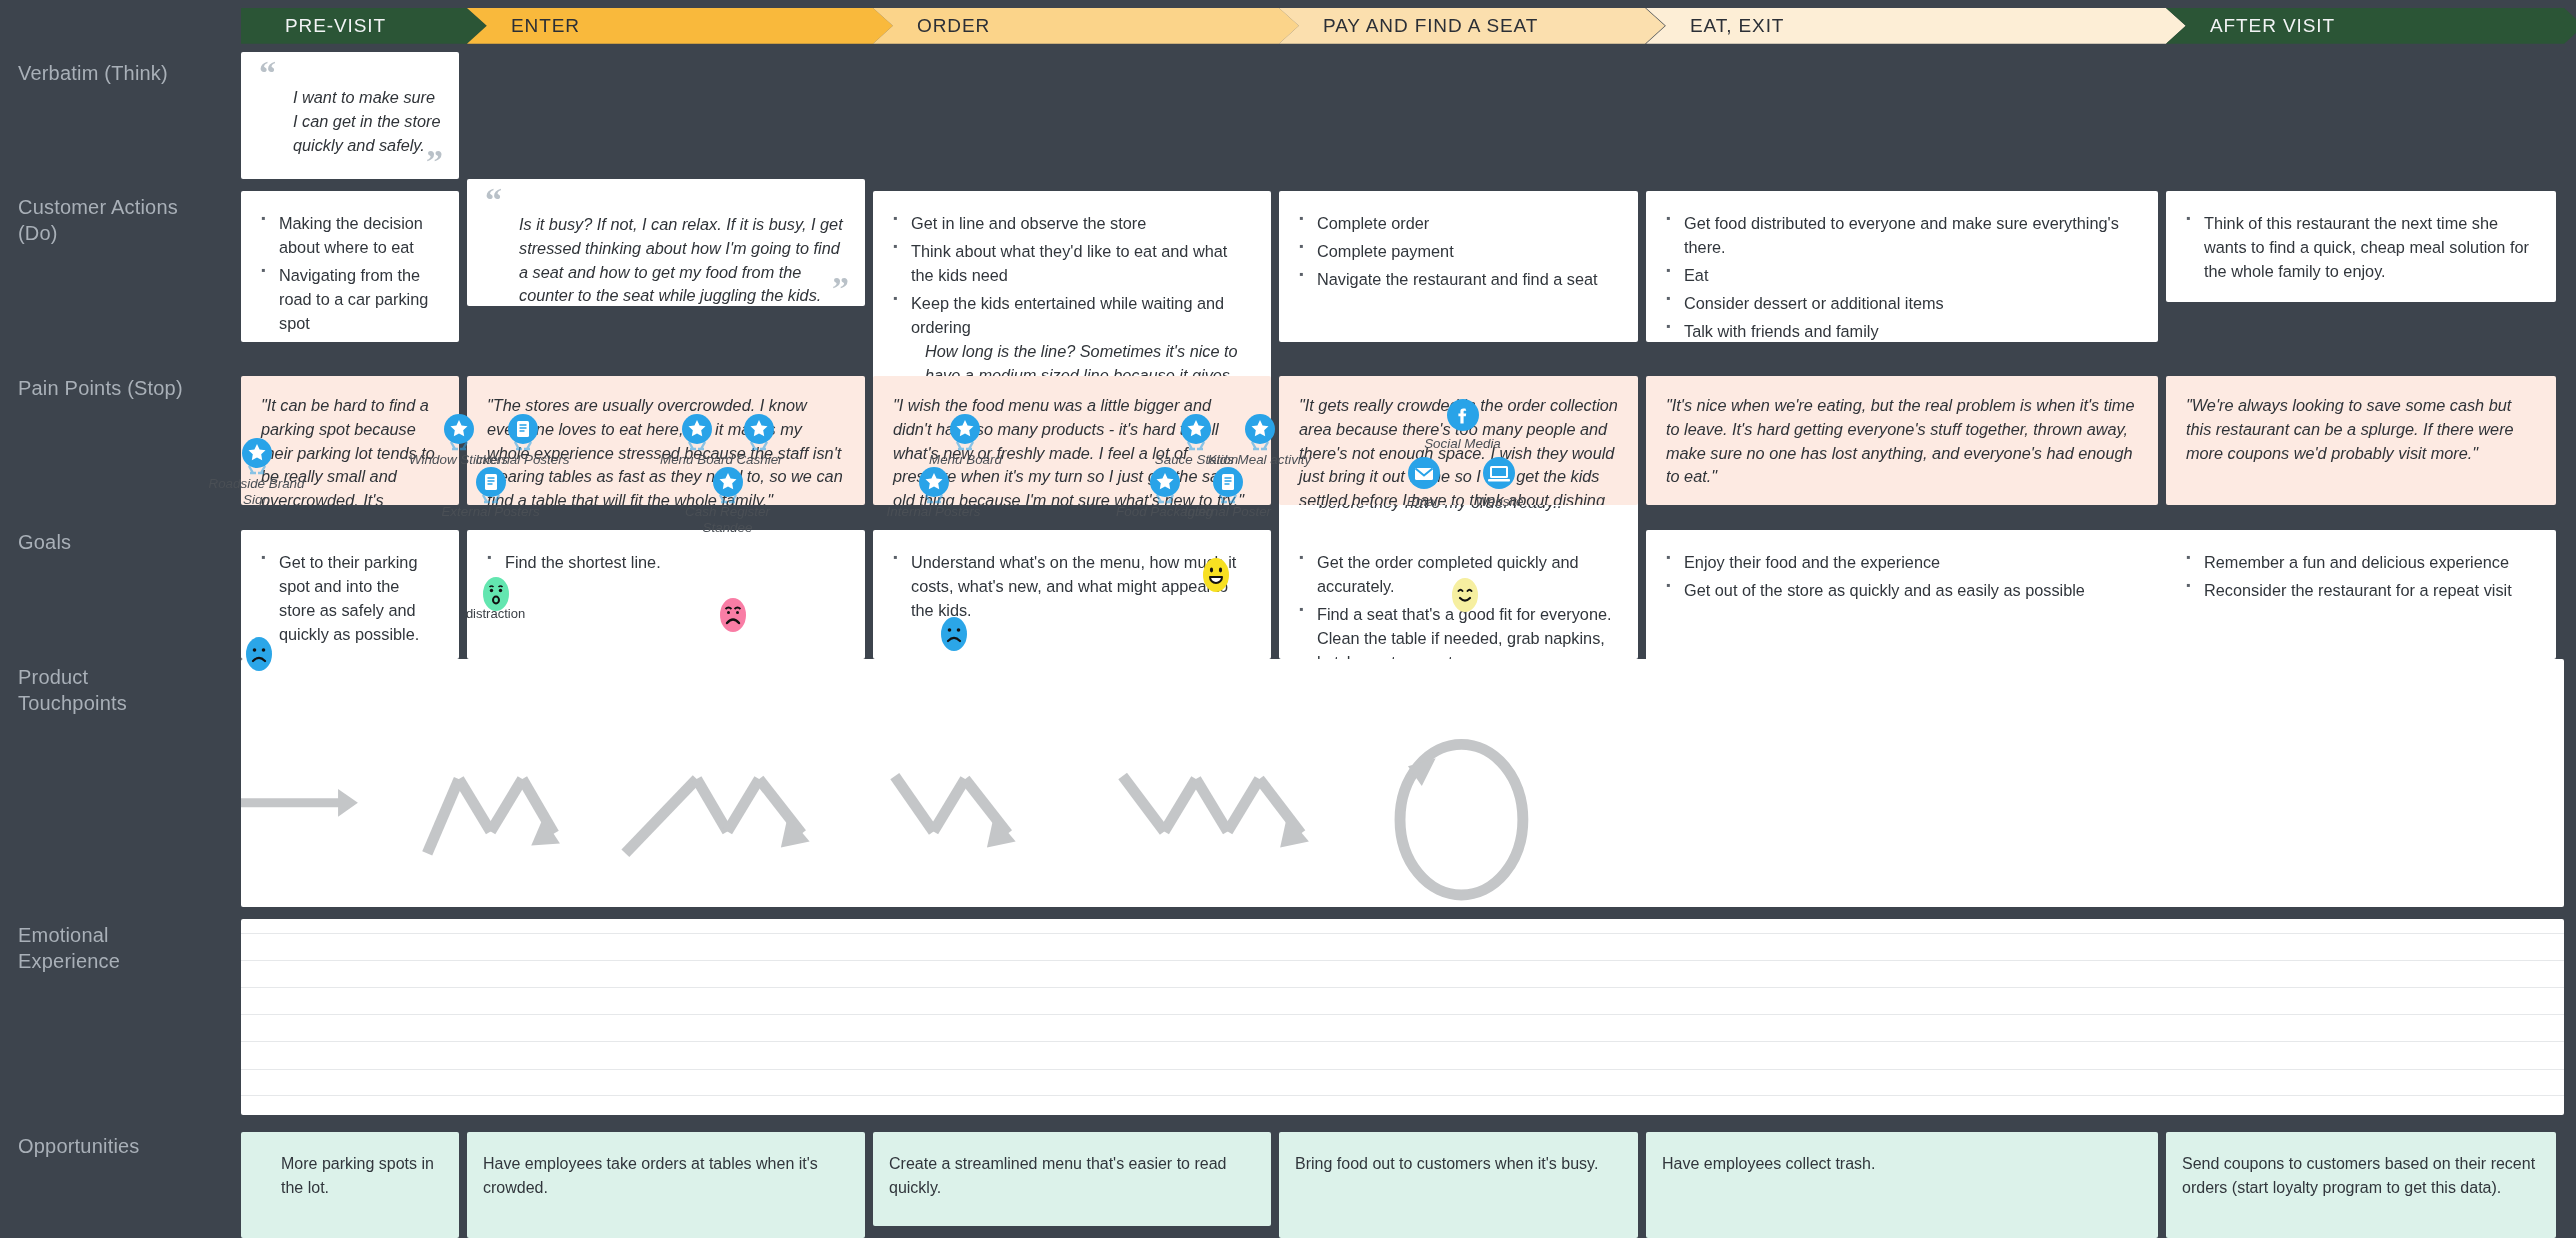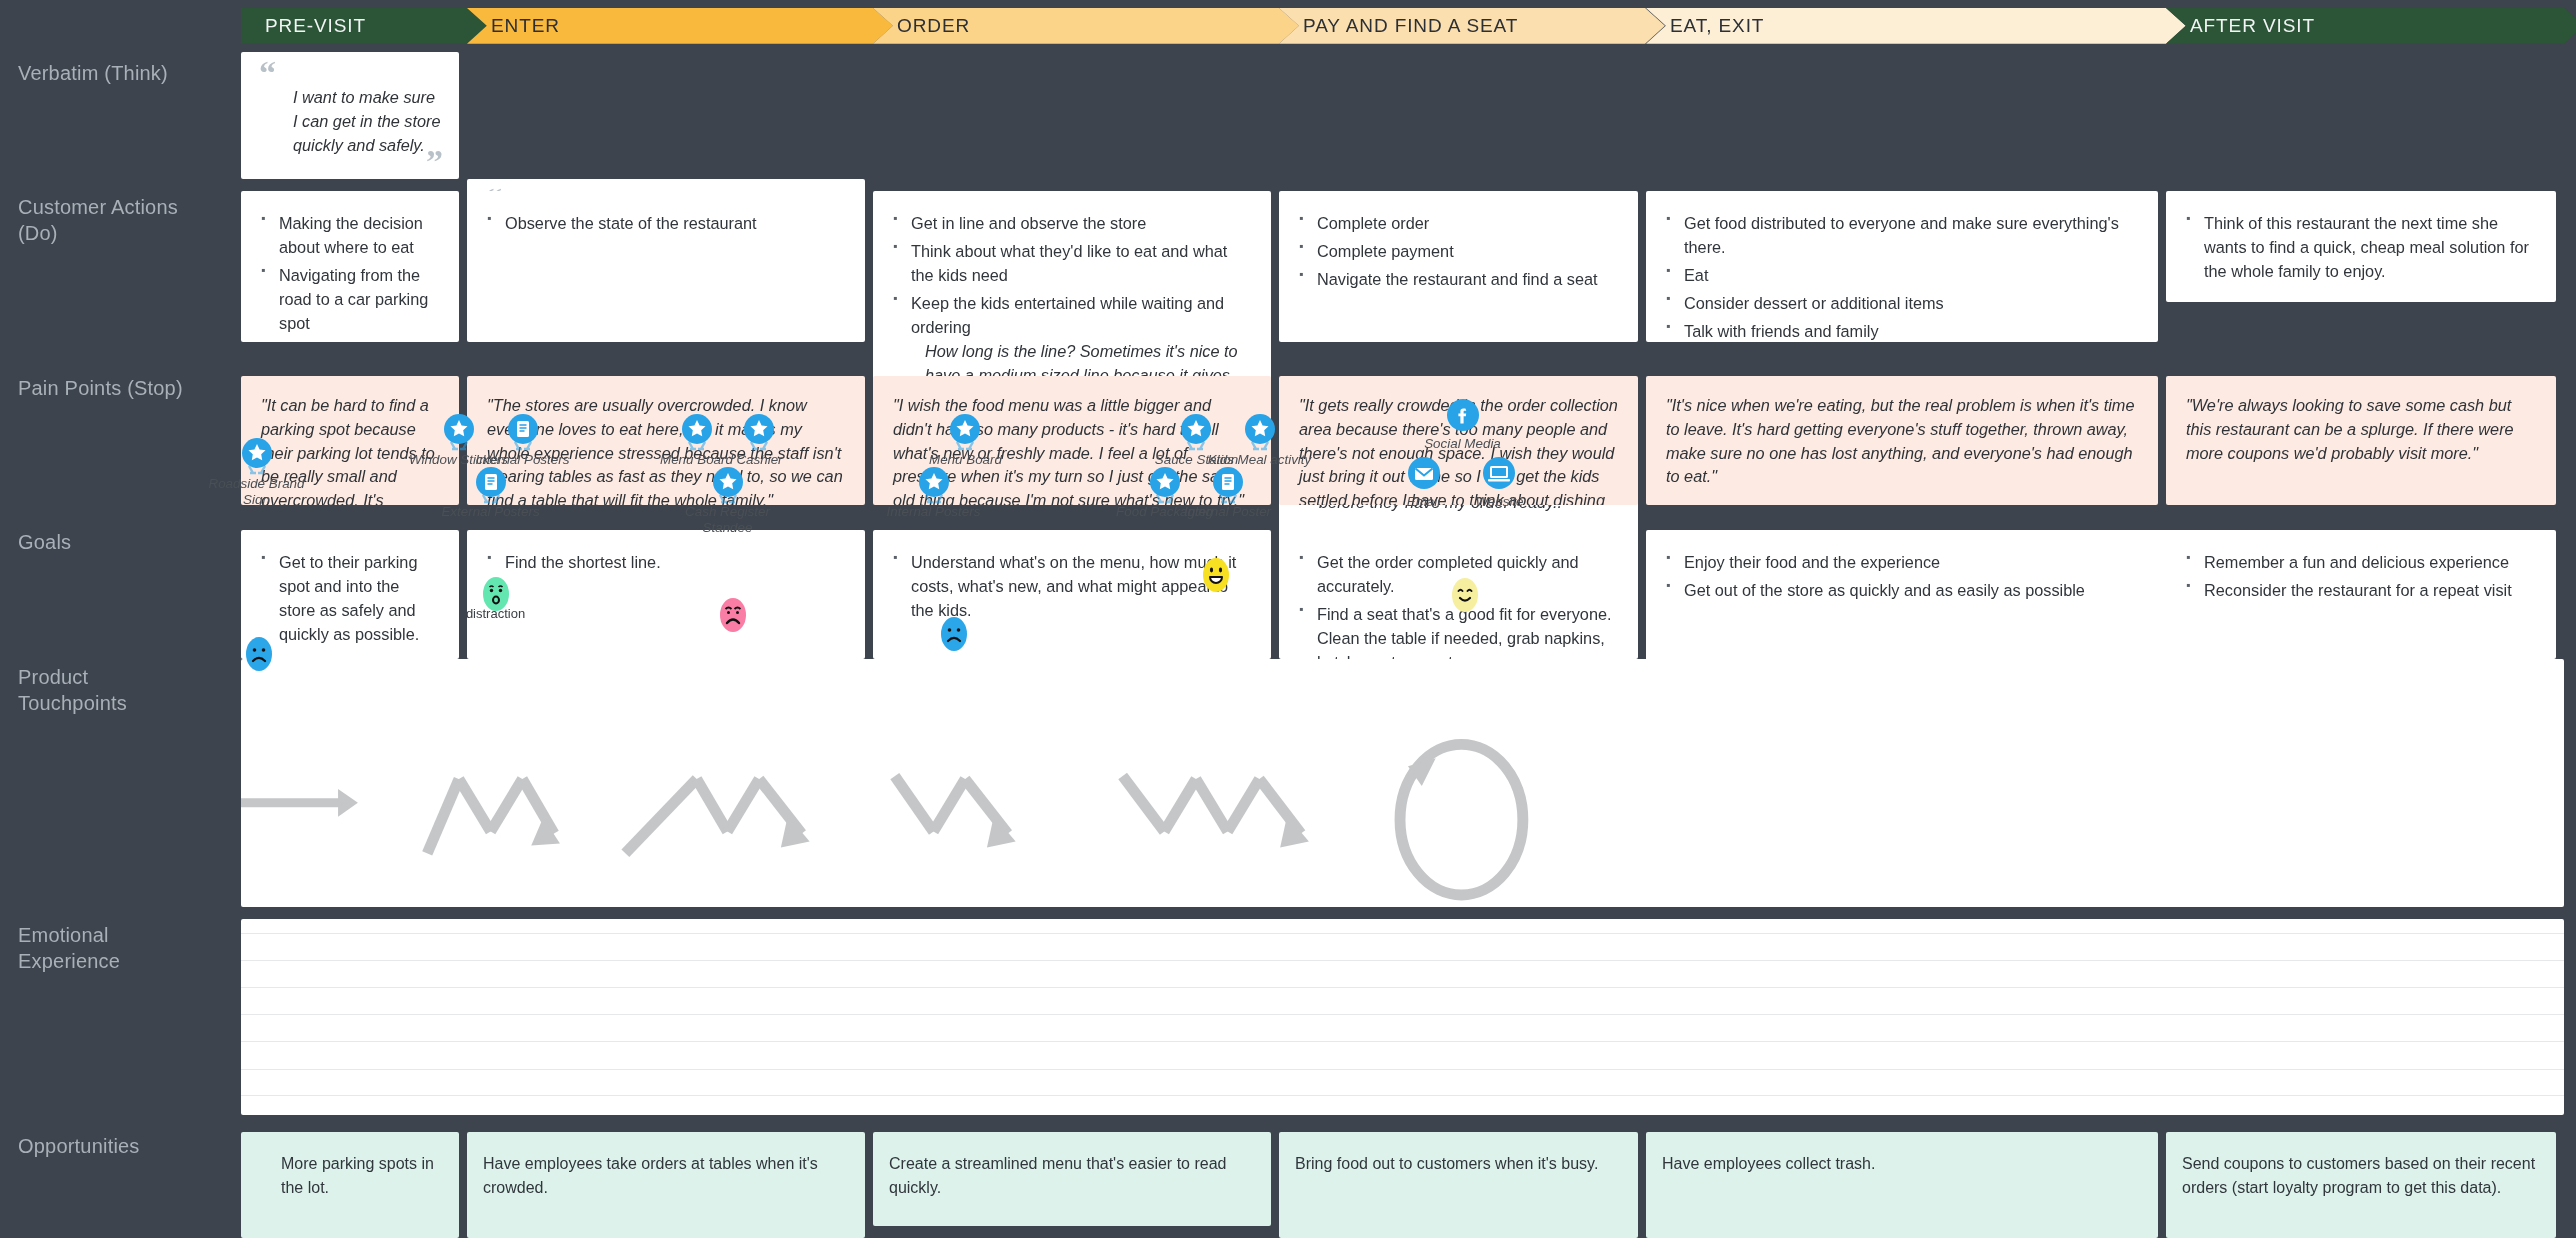--- a/index.html
+++ b/index.html
@@ -33,21 +33,21 @@
     height: 36px;
     width: 2323px;
   }
   .phase {
     position: absolute;
     top: 0; height: 36px;
     display: flex; align-items: center;
     color: #2b2f36;
     font-size: 19px;
     letter-spacing: 0.9px;
-    padding-left: 24px;
+    padding-left: 44px;
   }
   .phase .ptxt { position: relative; z-index: 3; white-space: nowrap; }
   .phase .shape {
     position: absolute; inset: 0;
     z-index: 1;
   }
   .phase.dark { color: #f2f4f5; }
 
   
   .cardrow { position: absolute; left: 241px; width: 2323px; }
@@ -268,25 +268,20 @@
         <div class="quote-text">I had a really nice time, the food was great, and we should go back.</div>
         <span class="qmark close">”</span>
       </div>
     </div>
   <div class="cardrow" id="row-actions" style="top:191px;height:151px">
       <div class="card bullets" style="left: 0px; width: 218px; height: 151px;">
         <ul>
           <li>Making the decision about where to eat</li>
           <li>Navigating from the road to a car parking spot</li>
           <li>Navigating from the car park to the restaurant safely</li>
-        </ul>
-      </div>
-      <div class="card bullets" style="left: 226px; width: 398px; height: 151px;">
-        <ul>
-          <li>Observe the state of the restaurant</li>
         </ul>
       </div>
       <div class="card bullets" style="left: 632px; width: 398px; height: 151px;">
         <ul>
           <li>Get in line and observe the store</li>
           <li>Think about what they'd like to eat and what the kids need</li>
           <li>Keep the kids entertained while waiting and ordering</li>
         </ul>
       </div>
       <div class="card bullets" style="left: 1038px; width: 359px; height: 151px;">

